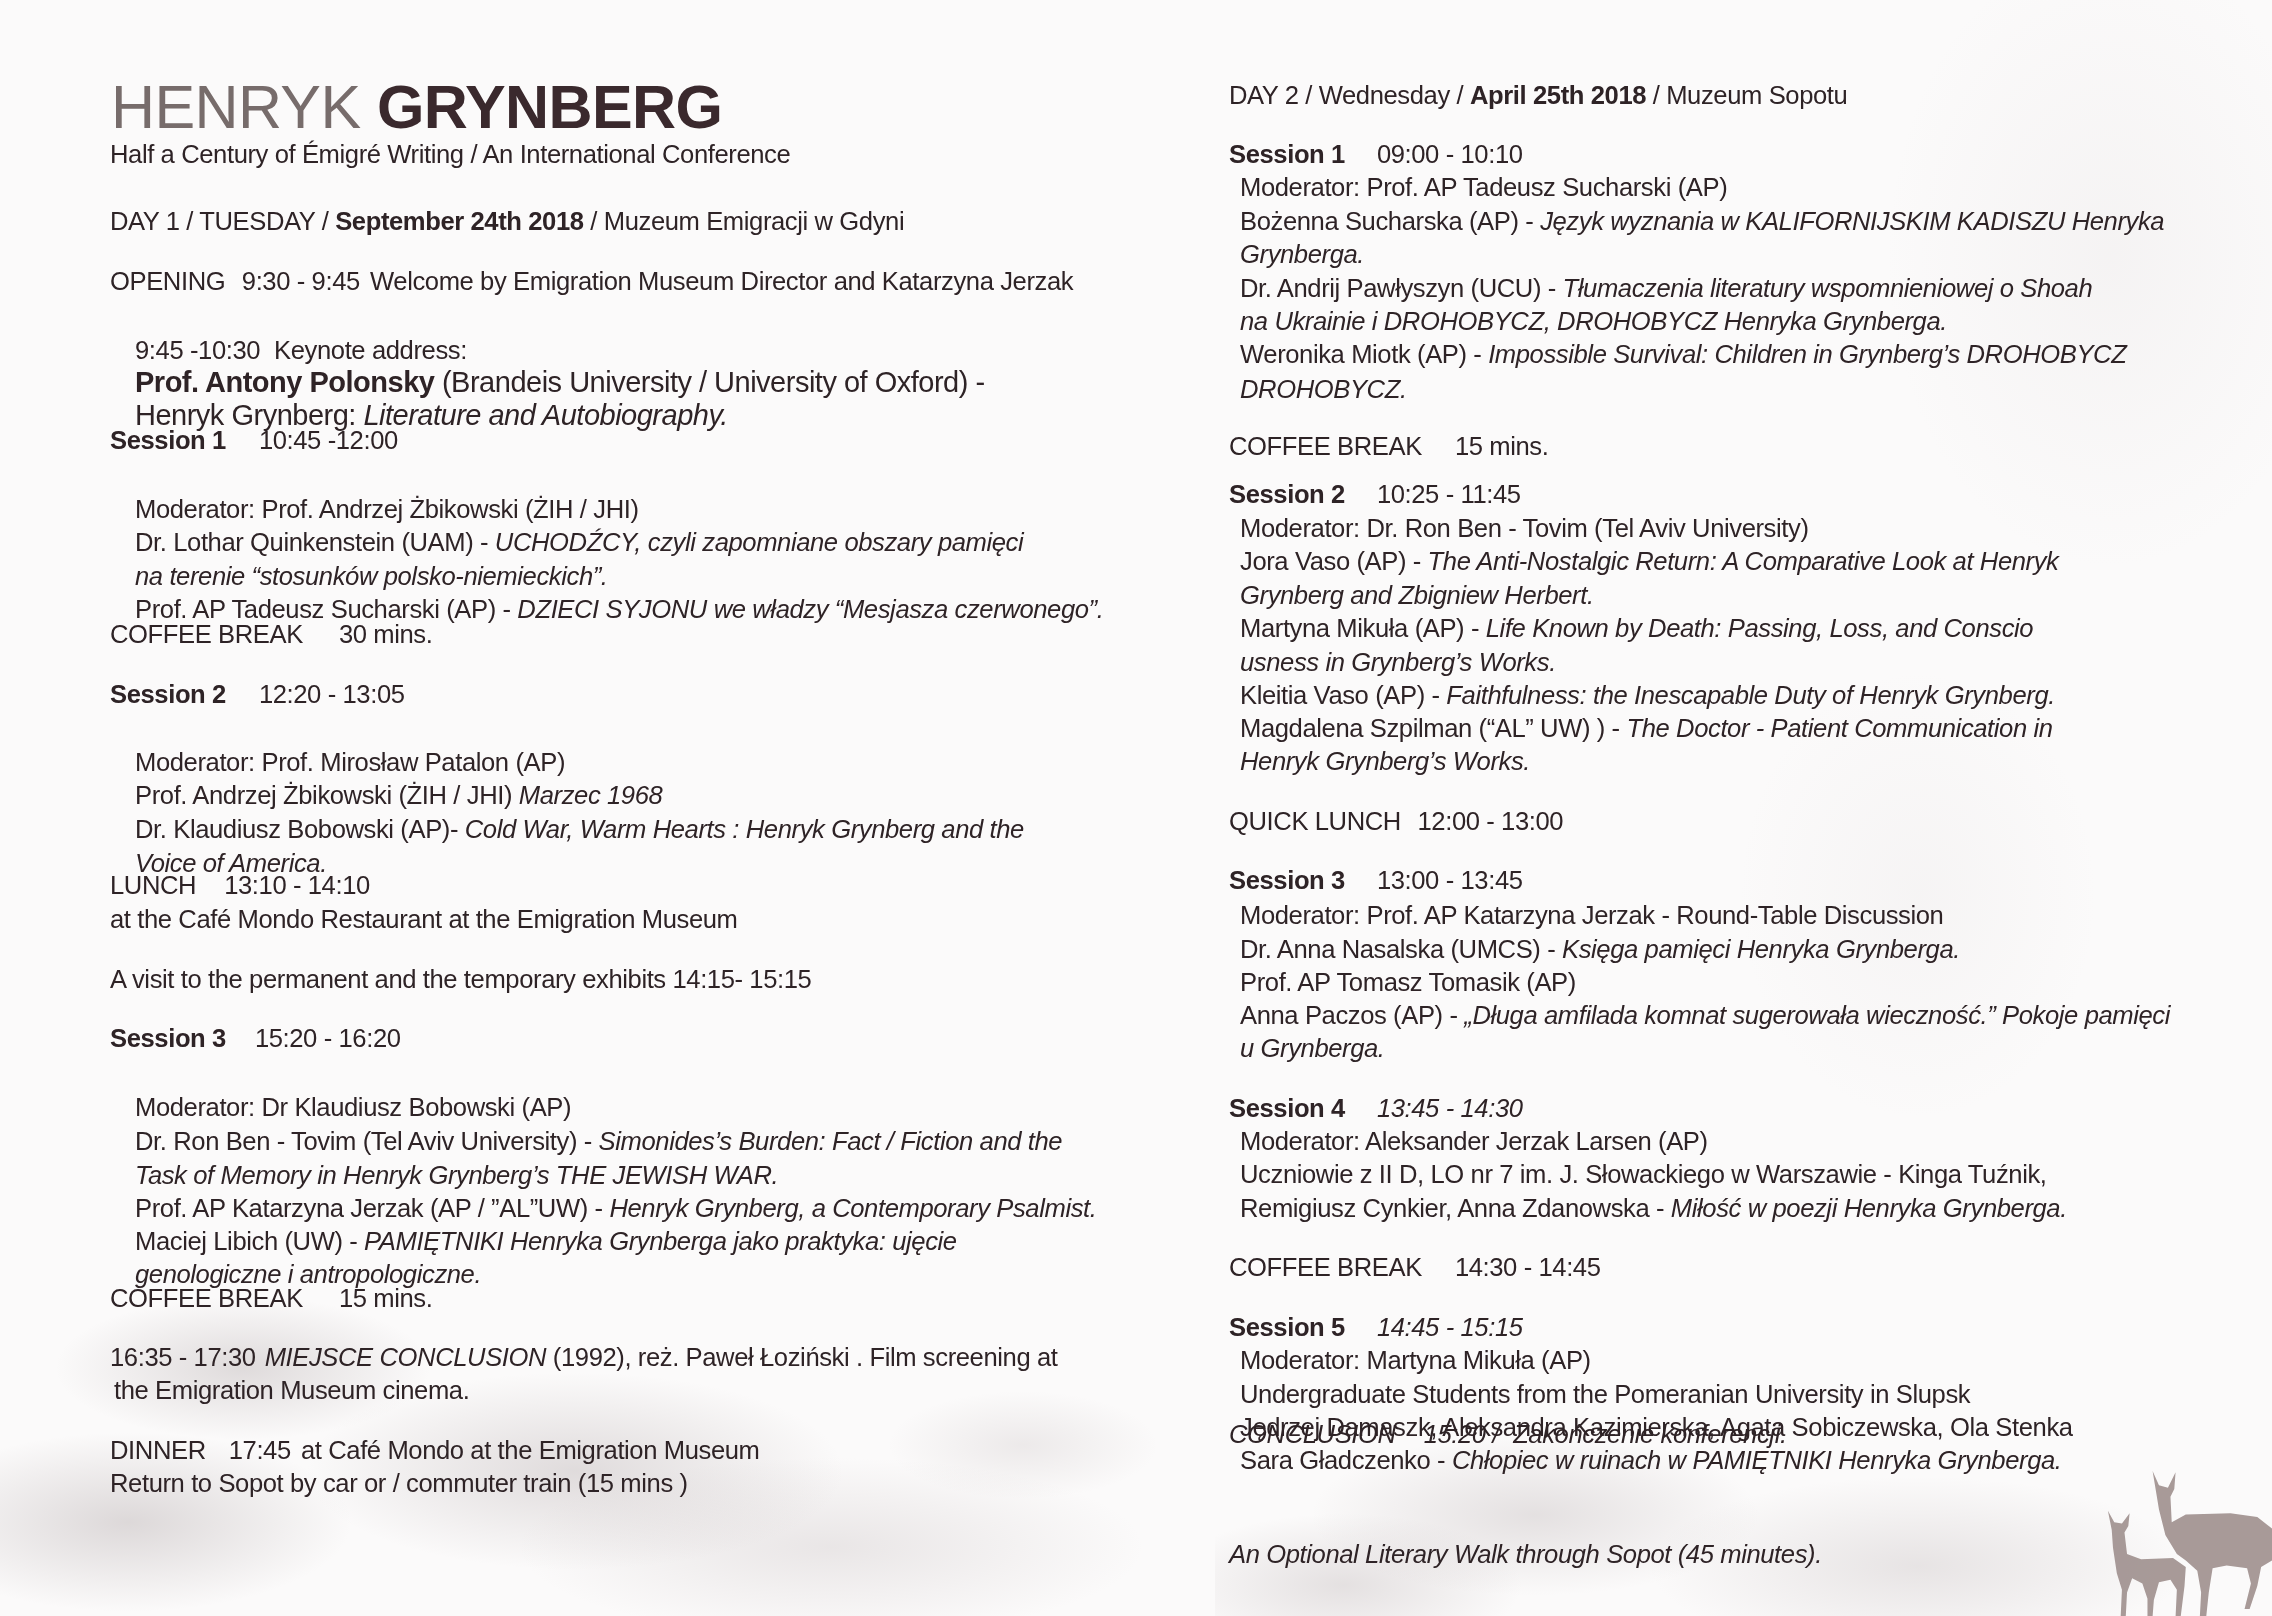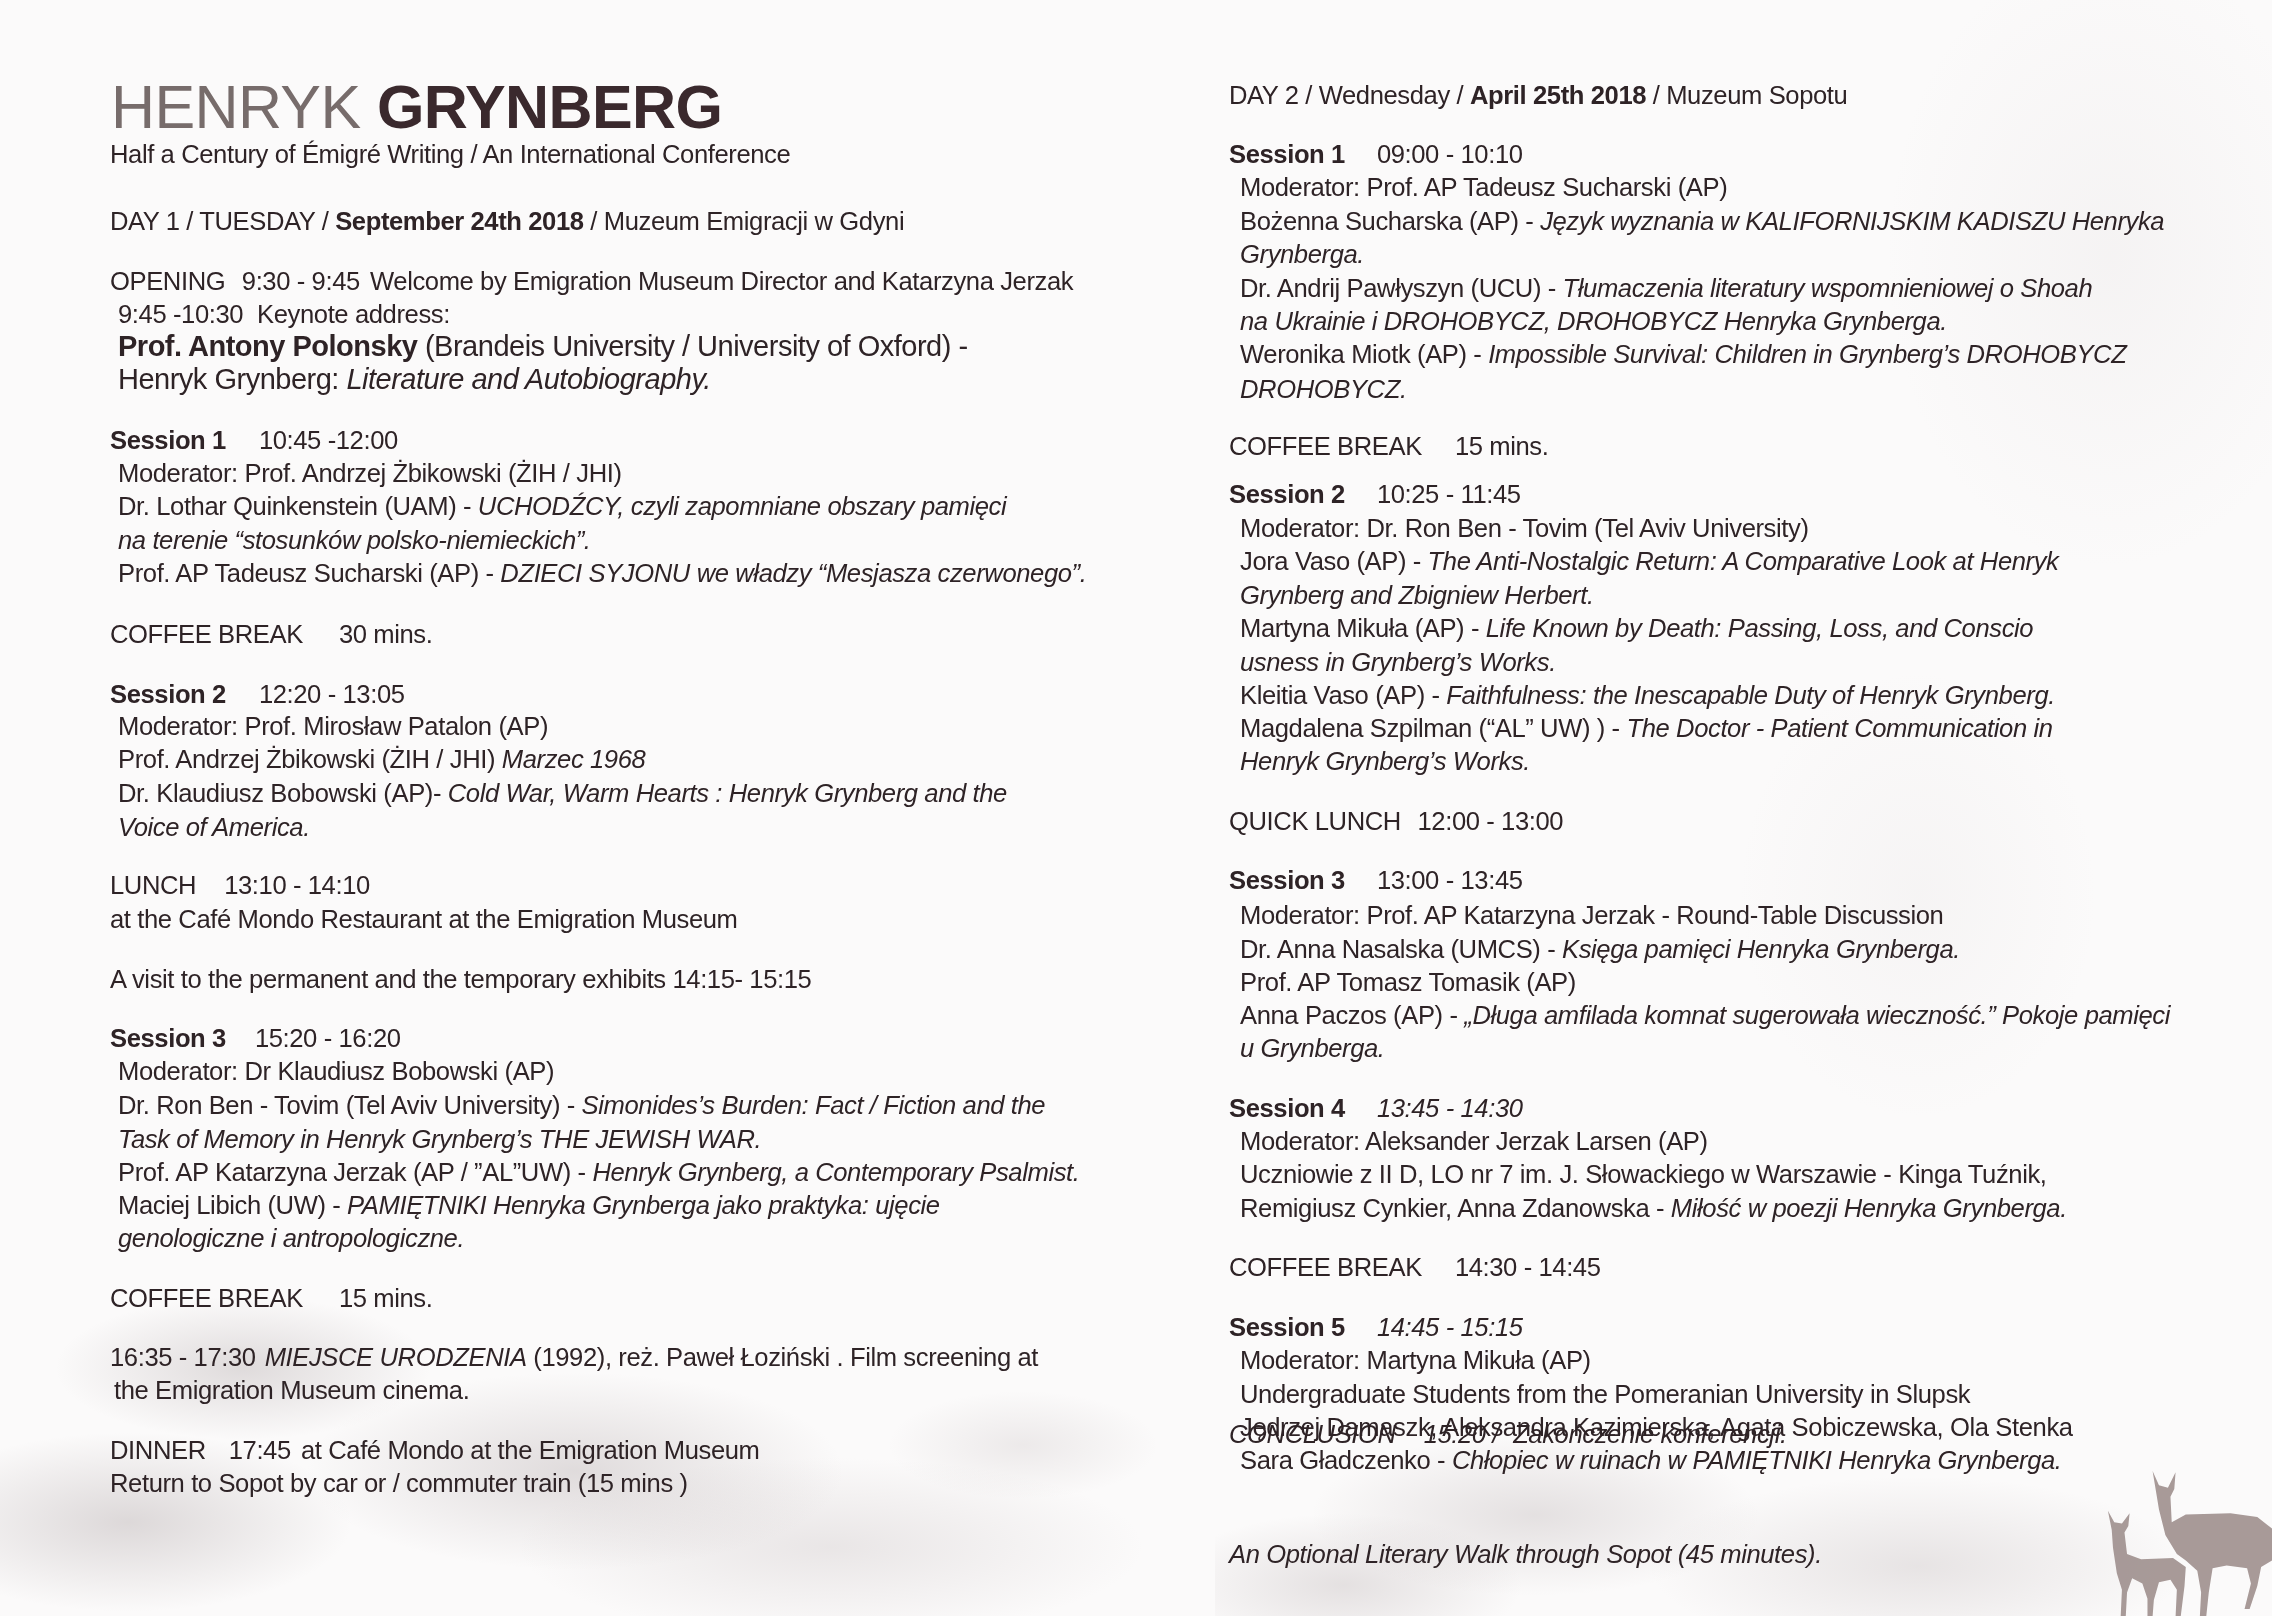--- a/index.html
+++ b/index.html
@@ -32,21 +32,21 @@
       radial-gradient(ellipse 256px 320px at 767px 895px, rgba(200,192,194,0.10), rgba(200,192,194,0) 70%);
   }
   .deer { position:absolute; left:2090px; top:1458px; width:182px; height:159px; }
 
   .ln {
     position:absolute; white-space:nowrap;
     font-size:25.6px; line-height:33px; letter-spacing:-0.4px;
     color:#2e2326;
   }
   .L { left:110px; }
-  .Li { left:118px; }
+  .Li { left:135px;margin-top:36px; }
   .R { left:1229px; }
   .Ri { left:1240px; }
   .b { font-weight:bold; }
   .i { font-style:italic; }
   .gap { display:inline-block; }
   .keynote { font-size:29px; letter-spacing:-0.5px; }
 
   .title {
     position:absolute; left:111px; top:72px; white-space:nowrap;
     font-size:61px; line-height:70px; letter-spacing:-0.6px;
@@ -105,21 +105,21 @@
 <div class="ln L" style="top:1022px"><span class="b">Session  3</span><span class="gap" style="width:29px"></span><span>15:20 - 16:20</span></div>
 <div class="ln Li" style="top:1055px">Moderator: Dr Klaudiusz Bobowski (AP)</div>
 <div class="ln Li" style="top:1089px"><span>Dr. Ron Ben - Tovim (Tel Aviv University) - </span><span class="i">Simonides’s Burden: Fact / Fiction and the</span></div>
 <div class="ln Li i" style="top:1123px">Task of Memory in Henryk Grynberg’s THE JEWISH WAR.</div>
 <div class="ln Li" style="top:1156px"><span>Prof. AP Katarzyna Jerzak  (AP / ”AL”UW) - </span><span class="i">Henryk Grynberg, a Contemporary Psalmist.</span></div>
 <div class="ln Li" style="top:1189px"><span>Maciej Libich (UW) - </span><span class="i">PAMIĘTNIKI Henryka Grynberga jako praktyka: ujęcie</span></div>
 <div class="ln Li i" style="top:1222px">genologiczne i antropologiczne.</div>
 
 <div class="ln L" style="top:1282px"><span>COFFEE BREAK</span><span class="gap" style="width:36px"></span><span>15 mins.</span></div>
 
-<div class="ln L" style="top:1341px"><span>16:35 - 17:30</span><span class="gap" style="width:9px"></span><span class="i">MIEJSCE URODZENIA</span><span> (1992), reż. Paweł Łoziński . Film screening at</span></div>
+<div class="ln L" style="top:1341px"><span>16:35 - 17:30</span><span class="gap" style="width:9px"></span><span class="i">MIEJSCE CONCLUSION</span><span> (1992), reż. Paweł Łoziński . Film screening at</span></div>
 <div class="ln L" style="top:1374px; left:114px">the Emigration Museum cinema.</div>
 
 <div class="ln L" style="top:1434px"><span>DINNER</span><span class="gap" style="width:23px"></span><span>17:45</span><span class="gap" style="width:10.2px"></span><span>at Café Mondo at the Emigration Museum</span></div>
 <div class="ln L" style="top:1467px">Return to Sopot by car or / commuter train  (15 mins )</div>
 
 <div class="ln R" style="top:79px"><span>DAY 2  / Wednesday / </span><span class="b">April 25th  2018</span><span> / Muzeum Sopotu</span></div>
 
 <div class="ln R" style="top:138px"><span class="b">Session  1</span><span class="gap" style="width:32px"></span><span>09:00 - 10:10</span></div>
 <div class="ln Ri" style="top:171px">Moderator: Prof. AP Tadeusz Sucharski (AP)</div>
 <div class="ln Ri" style="top:205px"><span>Bożenna Sucharska (AP) - </span><span class="i">Język wyznania w KALIFORNIJSKIM KADISZU Henryka</span></div>

